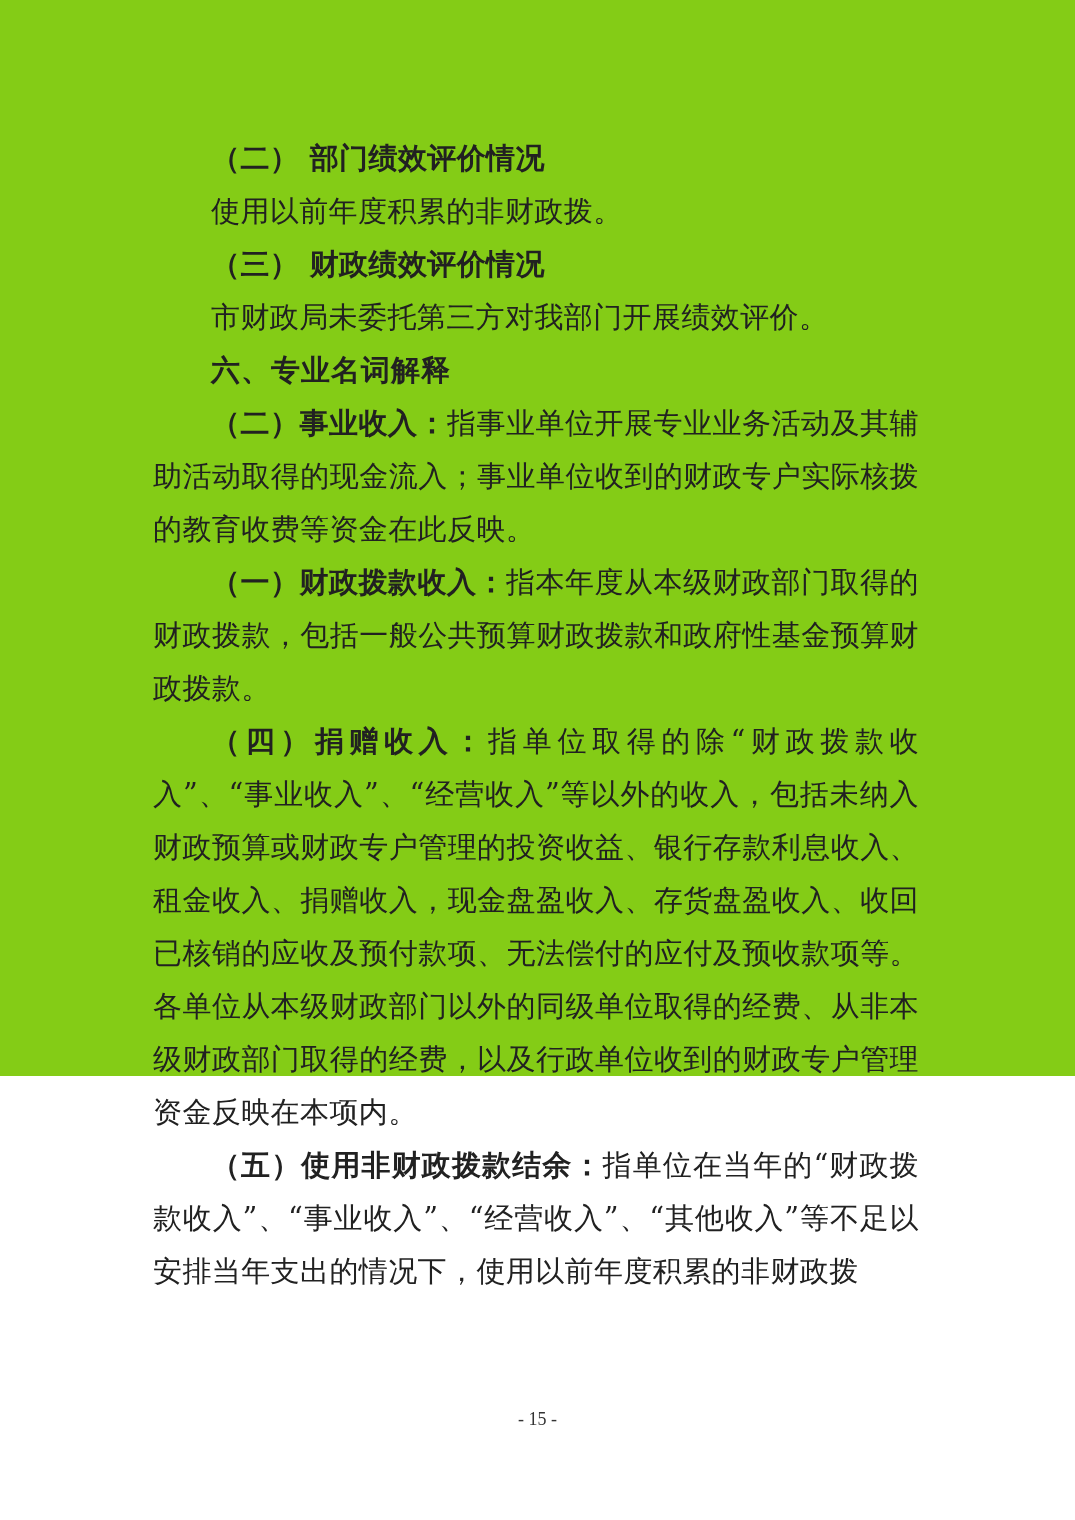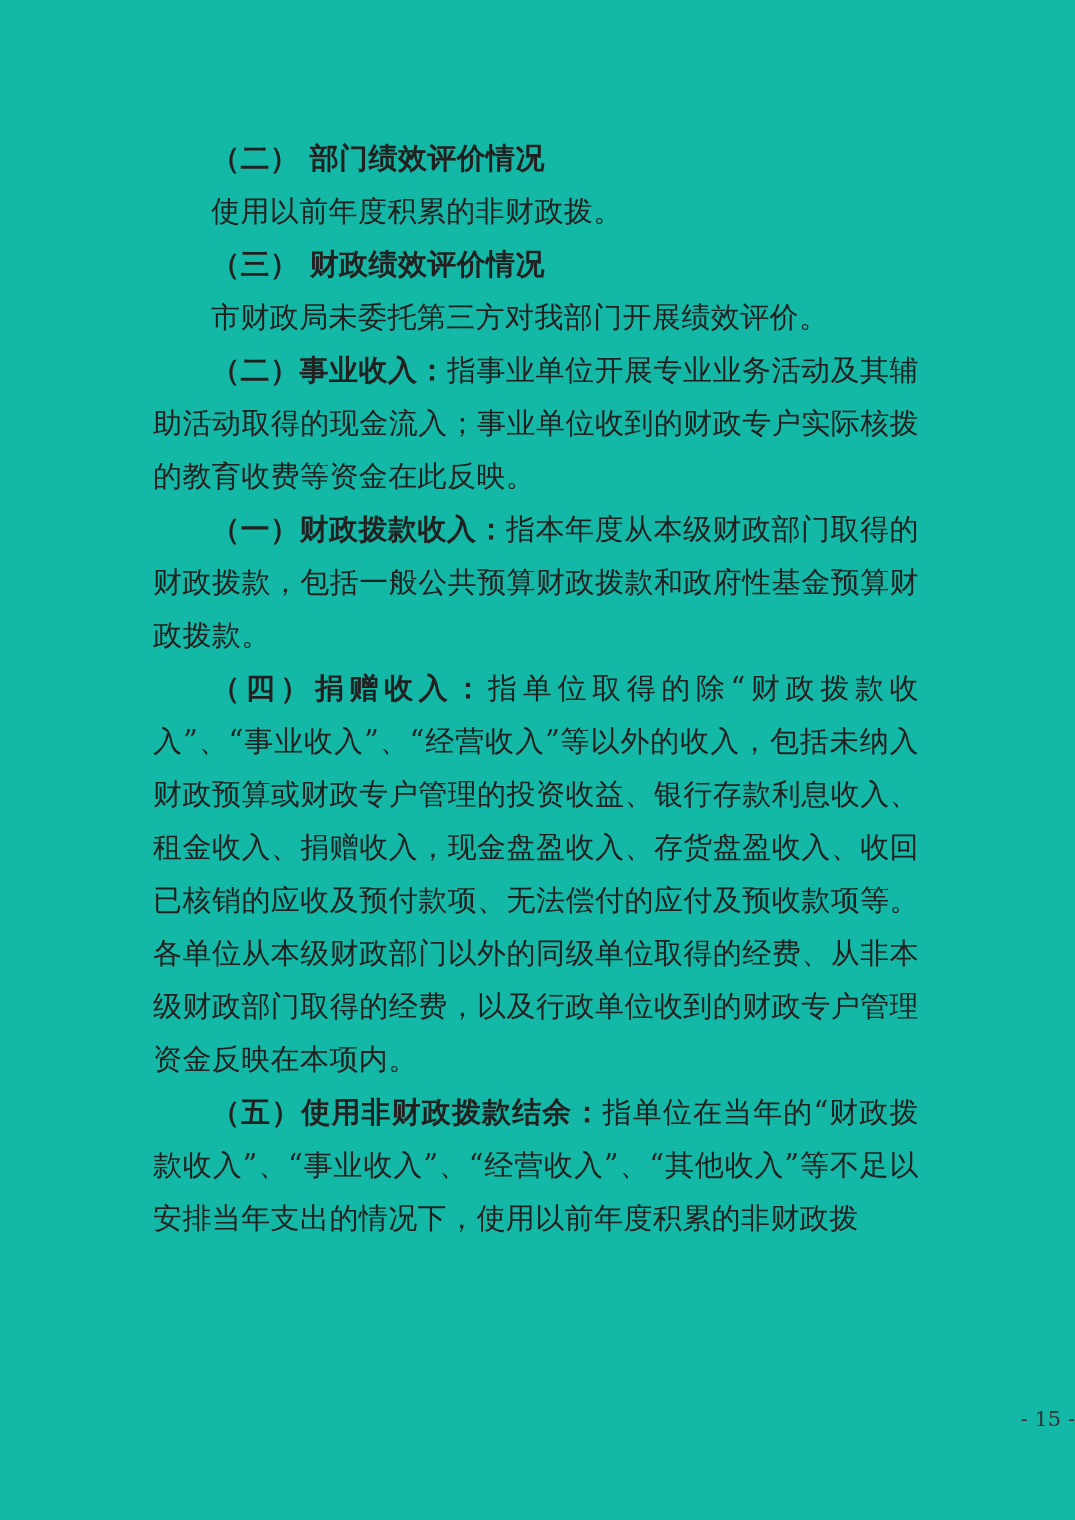--- a/index.html
+++ b/index.html
@@ -12,22 +12,22 @@
     background: #ffffff;
     position: relative;
     font-family: "DejaVu Serif", serif;
     color: #212121;
     overflow: hidden;
   }
   .page {
     position: absolute;
     left: 0; top: 0;
     width: 1075px;
-    height: 1520px;
-    background: #14b8a6;
+    height: 1076px;
+    background: #84cc16;
   }
   .content {
     position: absolute;
     left: 153px;
     top: 132px;
     width: 766px;
   }
   .block {
     margin: 0;
     font-size: 29px;
@@ -49,41 +49,43 @@
     letter-spacing: 1px;
   }
   .lead {
     font-weight: bold;
   }
   .footer {
     position: absolute;
     left: 0;
     top: 1404px;
     width: 1075px;
-    text-align: right;
-    font-size: 21px;
+    text-align: center;
+    font-size: 18px;
     line-height: 30px;
     color: #333333;
+    font-family: Liberation Serif, serif;
   }
 </style>
 </head>
 <body>
 
 <div class="page">
 
   <main class="content">
 
     <p class="block subheading">（二） 部门绩效评价情况</p>
 
     <p class="block">使用以前年度积累的非财政拨。</p>
 
     <p class="block subheading">（三） 财政绩效评价情况</p>
 
     <p class="block">市财政局未委托第三方对我部门开展绩效评价。</p>
 
+    <p class="block heading">六、专业名词解释</p>
 
     <p class="block"><span class="lead">（二）事业收入：</span><span>指事业单位开展专业业务活动及其辅助活动取得的现金流入；事业单位收到的财政专户实际核拨的教育收费等资金在此反映。</span></p>
 
     <p class="block"><span class="lead">（一）财政拨款收入：</span><span>指本年度从本级财政部门取得的财政拨款，包括一般公共预算财政拨款和政府性基金预算财政拨款。</span></p>
 
 
     <p class="block"><span class="lead">（四）捐赠收入：</span><span>指单位取得的除“财政拨款收入”、“事业收入”、“经营收入”等以外的收入，包括未纳入财政预算或财政专户管理的投资收益、银行存款利息收入、租金收入、捐赠收入，现金盘盈收入、存货盘盈收入、收回已核销的应收及预付款项、无法偿付的应付及预收款项等。各单位从本级财政部门以外的同级单位取得的经费、从非本级财政部门取得的经费，以及行政单位收到的财政专户管理资金反映在本项内。</span></p>
 
     <p class="block"><span class="lead">（五）使用非财政拨款结余：</span><span>指单位在当年的“财政拨款收入”、“事业收入”、“经营收入”、“其他收入”等不足以安排当年支出的情况下，使用以前年度积累的非财政拨</span></p>
 

